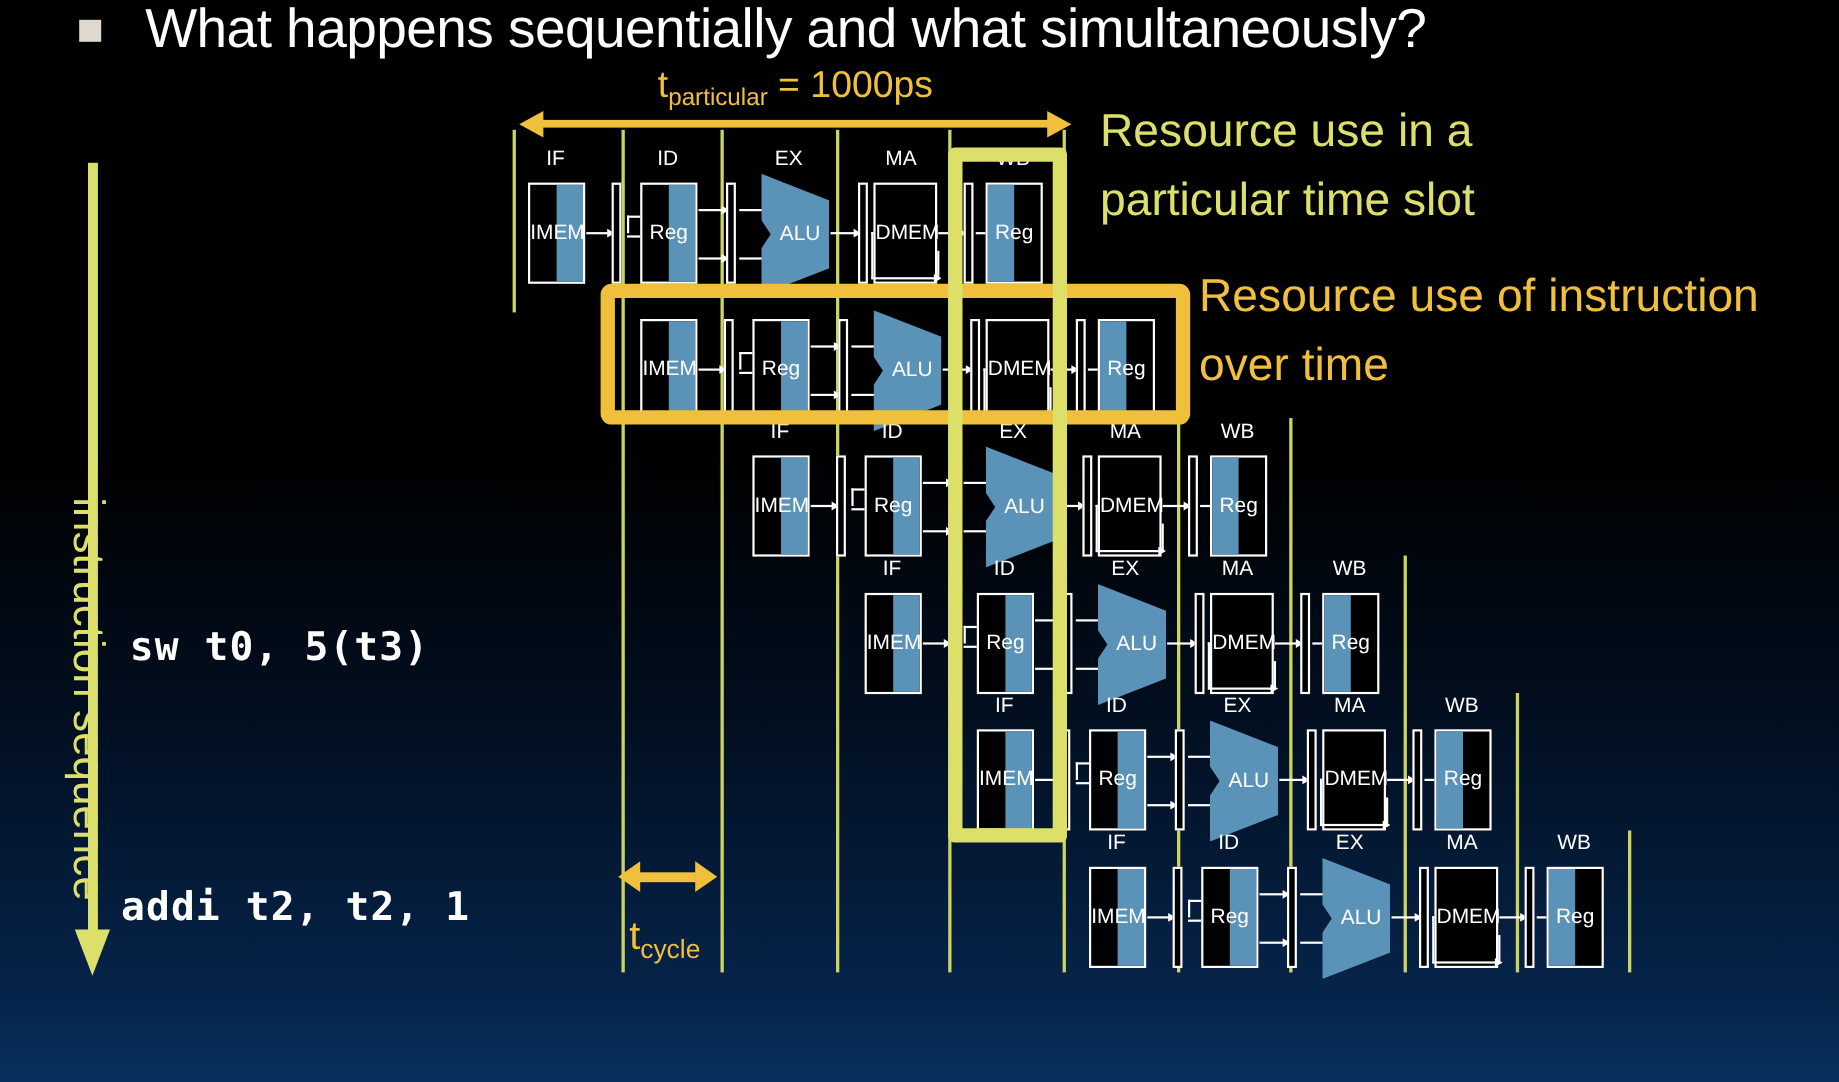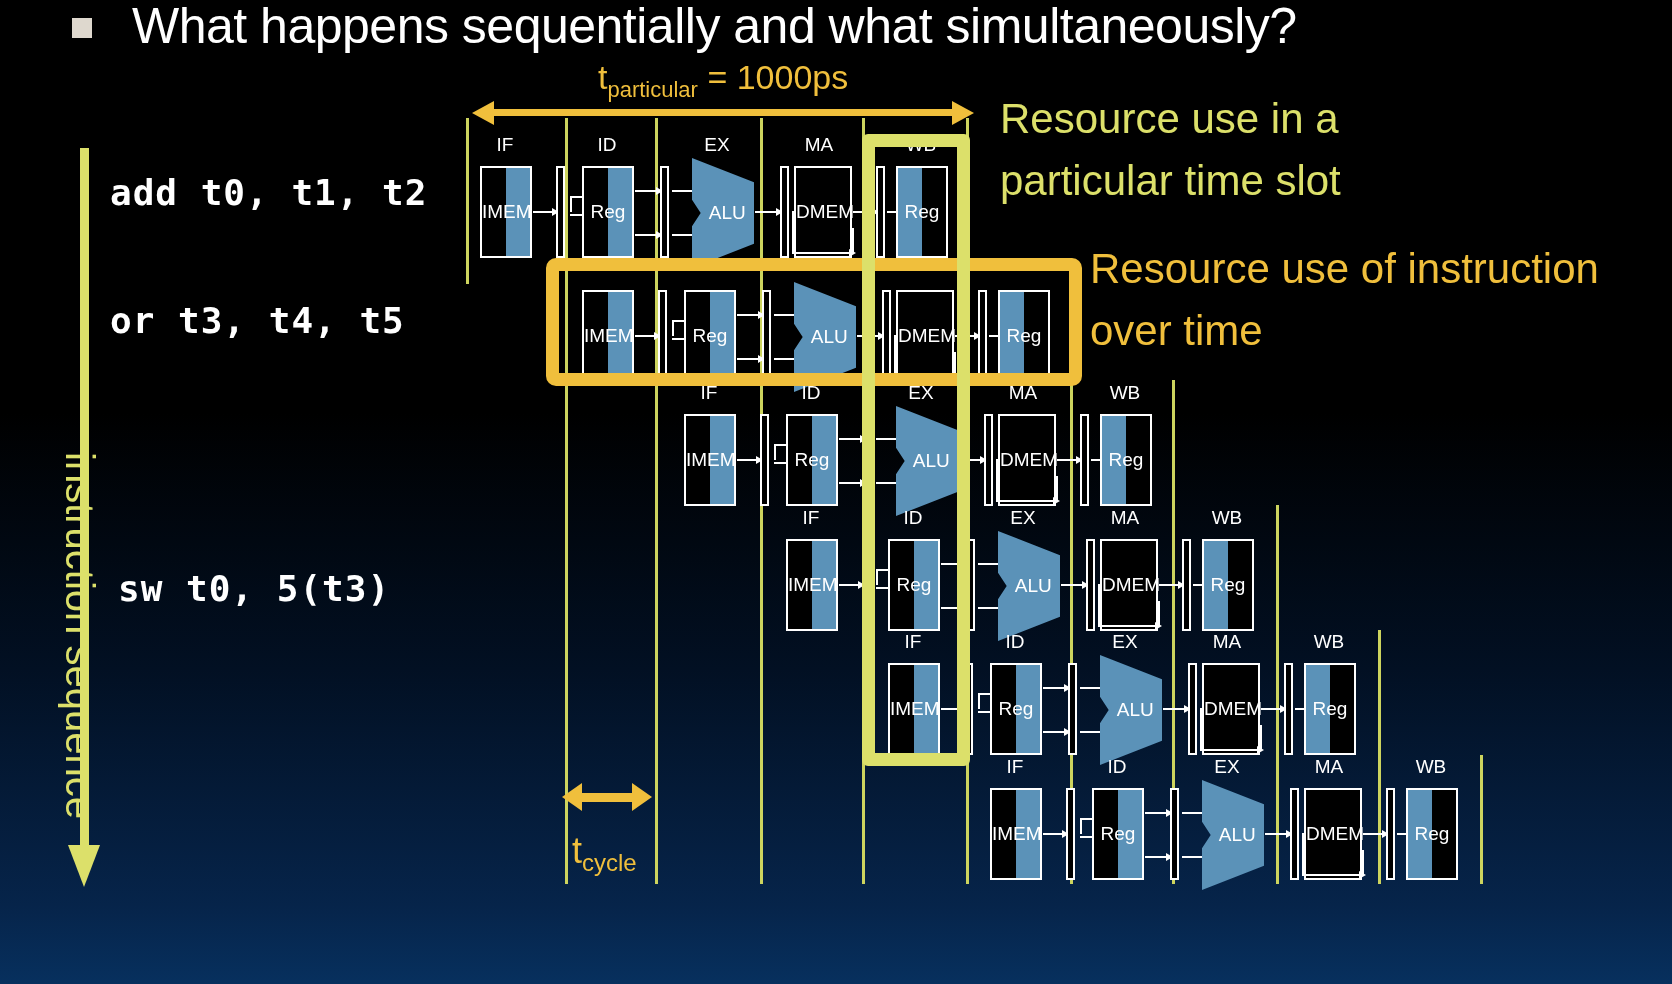--- a/index.html
+++ b/index.html
@@ -156,23 +156,22 @@
 
 <div id="slide">
 
   <div id="bullet-square"></div>
   <div id="heading-text">What happens sequentially and what simultaneously?</div>
 
   <div id="instr-axis-line"></div>
   <div id="instr-axis-arrow"></div>
   <div id="instr-seq-label">instruction sequence</div>
 
-  <div class="instr" style="top:172px">add t0, t1, t2</div>
-  <div class="instr" style="top:300px">or t3, t4, t5</div>
   <div class="instr" style="top:568px;left:118px">sw t0, 5(t3)</div>
+  <div class="instr" style="top:804px">addi t2, t2, 1</div>
 
   <div class="gridline" style="left:466px;top:118px;height:166px;"></div>
   <div class="gridline" style="left:565px;top:118px;height:766px;"></div>
   <div class="gridline" style="left:655px;top:118px;height:766px;"></div>
   <div class="gridline" style="left:760px;top:118px;height:766px;"></div>
   <div class="gridline" style="left:862px;top:118px;height:766px;"></div>
   <div class="gridline" style="left:966px;top:118px;height:766px;"></div>
   <div class="gridline" style="left:1070px;top:380px;height:504px;"></div>
   <div class="gridline" style="left:1172px;top:380px;height:504px;"></div>
   <div class="gridline" style="left:1276px;top:505px;height:379px;"></div>

